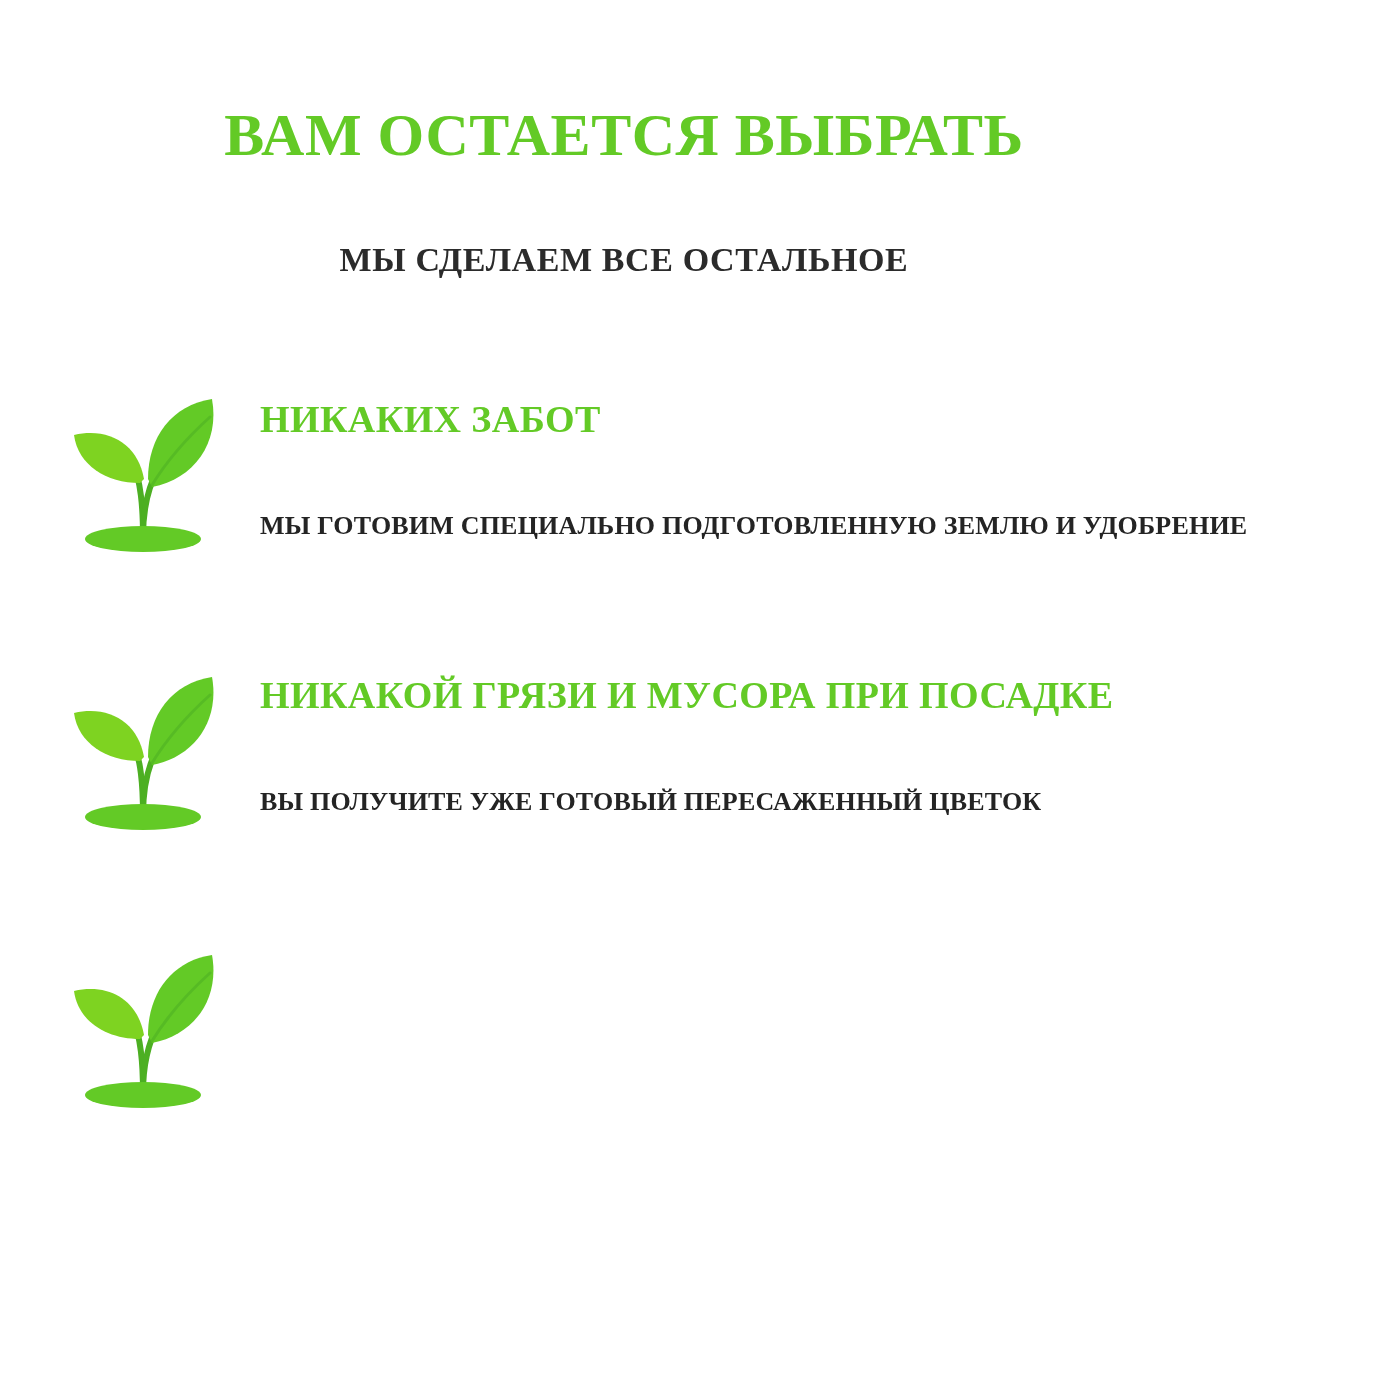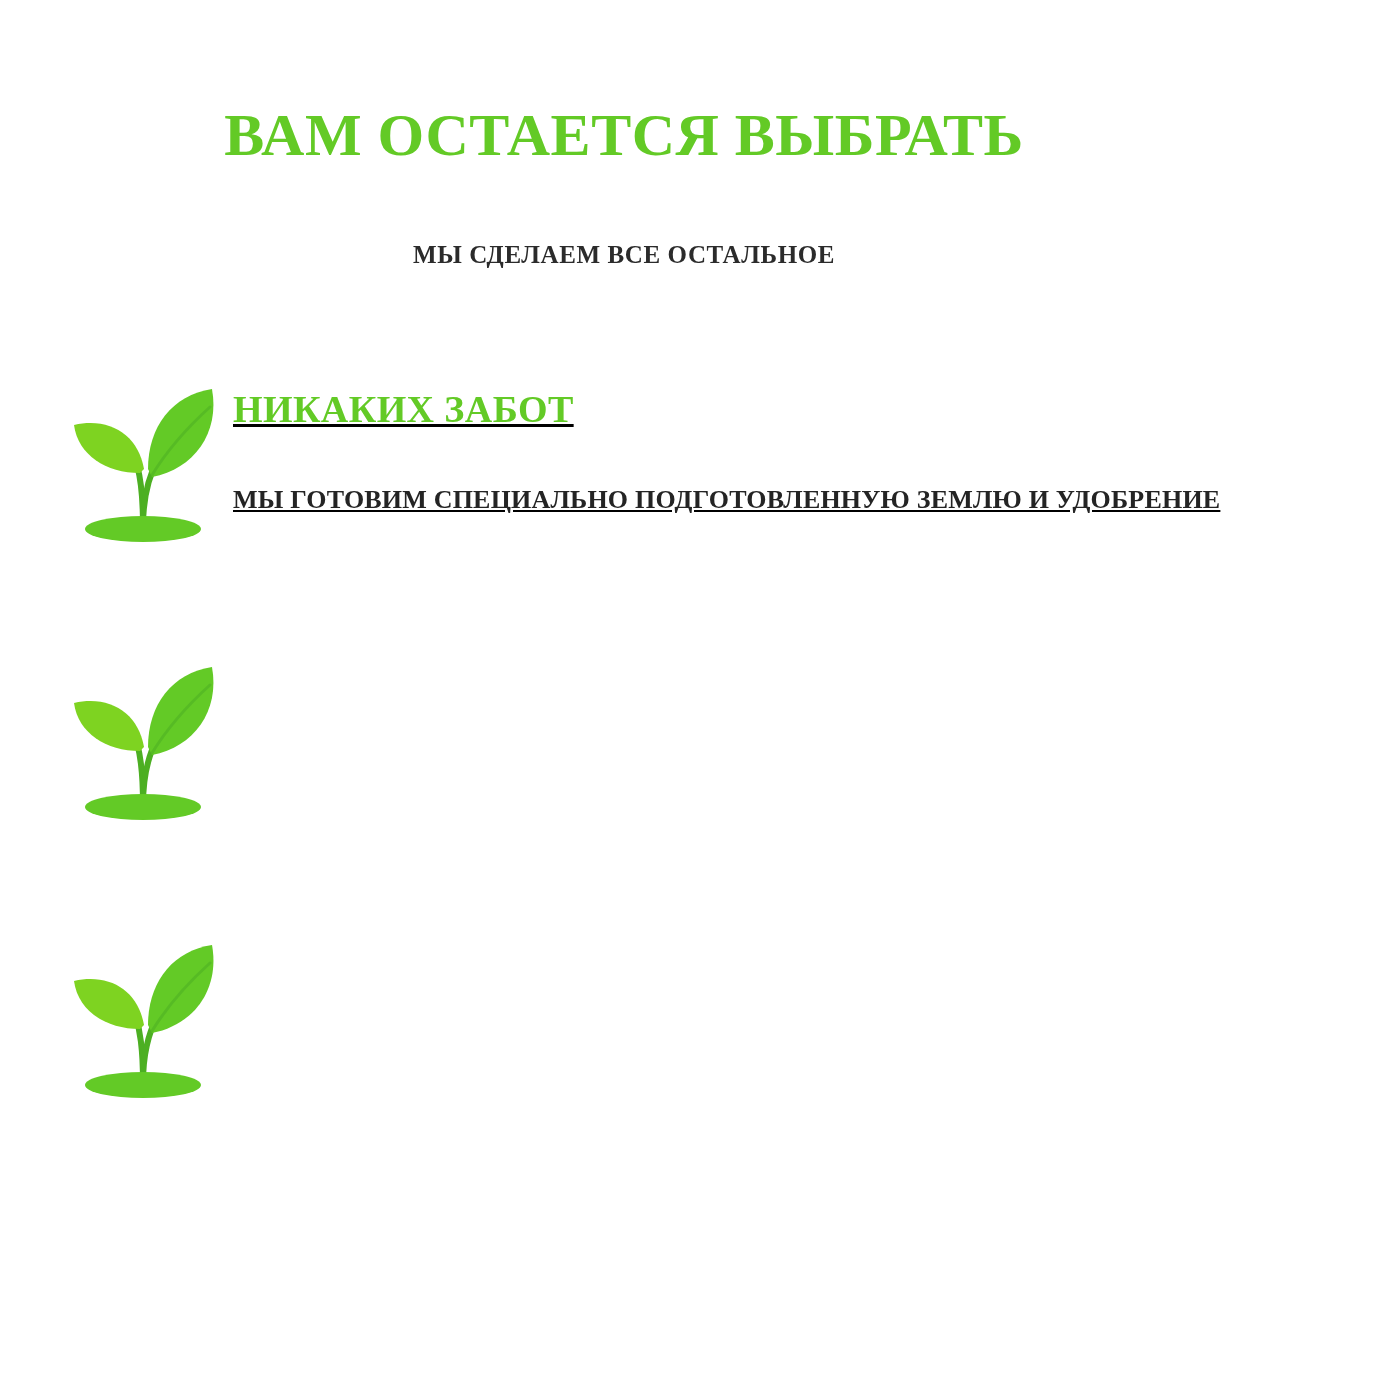--- a/index.html
+++ b/index.html
@@ -33,36 +33,35 @@
     letter-spacing: 0.5px;
     color: #63ca26;
     margin: 0 auto;
     max-width: 1000px;
     text-transform: uppercase;
   }
   .subhead {
     margin-top: 62px;
     font-family: "Liberation Serif", serif;
     font-weight: bold;
-    font-size: 25px;
+    font-size: 34px;
     letter-spacing: 0.6px;
     color: #2b2b2b;
     text-transform: uppercase;
   }
 
   
   .features {
     margin-top: 100px;
   }
   .feature {
     position: relative;
     height: 278px;
-    padding-left: 23px;
+    padding-left: 50px;
     box-sizing: border-box;
-    text-decoration: underline;
   }
   .feature-icon {
     position: absolute;
     left: 48px;
     top: 8px;
     width: 190px;
     height: 190px;
   }
   .feature-text {
     margin-left: 210px;
@@ -71,21 +70,21 @@
   .feature-title {
     font-family: "Liberation Serif", serif;
     font-weight: bold;
     font-size: 38px;
     letter-spacing: 0.4px;
     color: #63ca26;
     text-transform: uppercase;
     margin: 0;
   }
   .feature-desc {
-    margin-top: 54px;
+    margin-top: 70px;
     font-family: "Liberation Serif", serif;
     font-weight: bold;
     font-size: 26px;
     letter-spacing: 0.2px;
     color: #242424;
     text-transform: uppercase;
   }
   .feature:nth-child(2) .feature-text { padding-top: 16px; }
   .feature:nth-child(3) .feature-text { padding-top: 16px; }
   .feature:nth-child(3) .feature-desc { margin-top: 78px; }
@@ -125,20 +124,24 @@
       <span class="feature-icon">
         <svg viewBox="0 0 190 190" width="190" height="190" aria-hidden="true">
           <path d="M95 150 C95 120 93 95 84 72" fill="none" stroke="#4caf22" stroke-width="6" stroke-linecap="round"></path>
           <path d="M95 150 C95 124 99 102 110 82" fill="none" stroke="#4caf22" stroke-width="6" stroke-linecap="round"></path>
           <path d="M92 96 C58 96 30 78 26 48 C62 40 90 58 96 92 Z" fill="#7ed321"></path>
           <path d="M100 92 C100 50 124 18 164 12 C172 56 146 92 104 100 Z" fill="#63ca26"></path>
           <path d="M104 98 C120 72 142 48 162 30" fill="none" stroke="#4caf22" stroke-width="3" stroke-linecap="round" opacity="0.55"></path>
           <ellipse cx="95" cy="152" rx="58" ry="13" fill="#63ca26"></ellipse>
         </svg>
       </span>
+      <div class="feature-text">
+        <div class="feature-title">НИКАКОЙ ГРЯЗИ И МУСОРА ПРИ ПОСАДКЕ</div>
+        <div class="feature-desc">ВЫ ПОЛУЧИТЕ УЖЕ ГОТОВЫЙ ПЕРЕСАЖЕННЫЙ ЦВЕТОК</div>
+      </div>
     </div>
 
     <div class="feature">
       <span class="feature-icon">
         <svg viewBox="0 0 190 190" width="190" height="190" aria-hidden="true">
           <path d="M95 150 C95 120 93 95 84 72" fill="none" stroke="#4caf22" stroke-width="6" stroke-linecap="round"></path>
           <path d="M95 150 C95 124 99 102 110 82" fill="none" stroke="#4caf22" stroke-width="6" stroke-linecap="round"></path>
           <path d="M92 96 C58 96 30 78 26 48 C62 40 90 58 96 92 Z" fill="#7ed321"></path>
           <path d="M100 92 C100 50 124 18 164 12 C172 56 146 92 104 100 Z" fill="#63ca26"></path>
           <path d="M104 98 C120 72 142 48 162 30" fill="none" stroke="#4caf22" stroke-width="3" stroke-linecap="round" opacity="0.55"></path>

